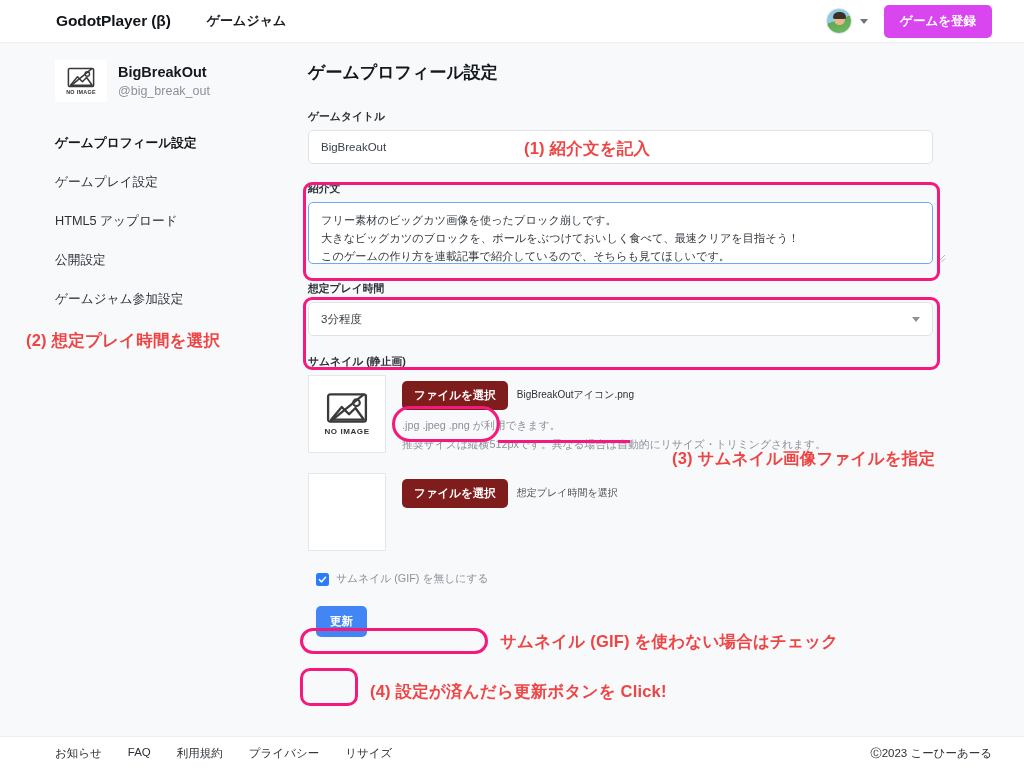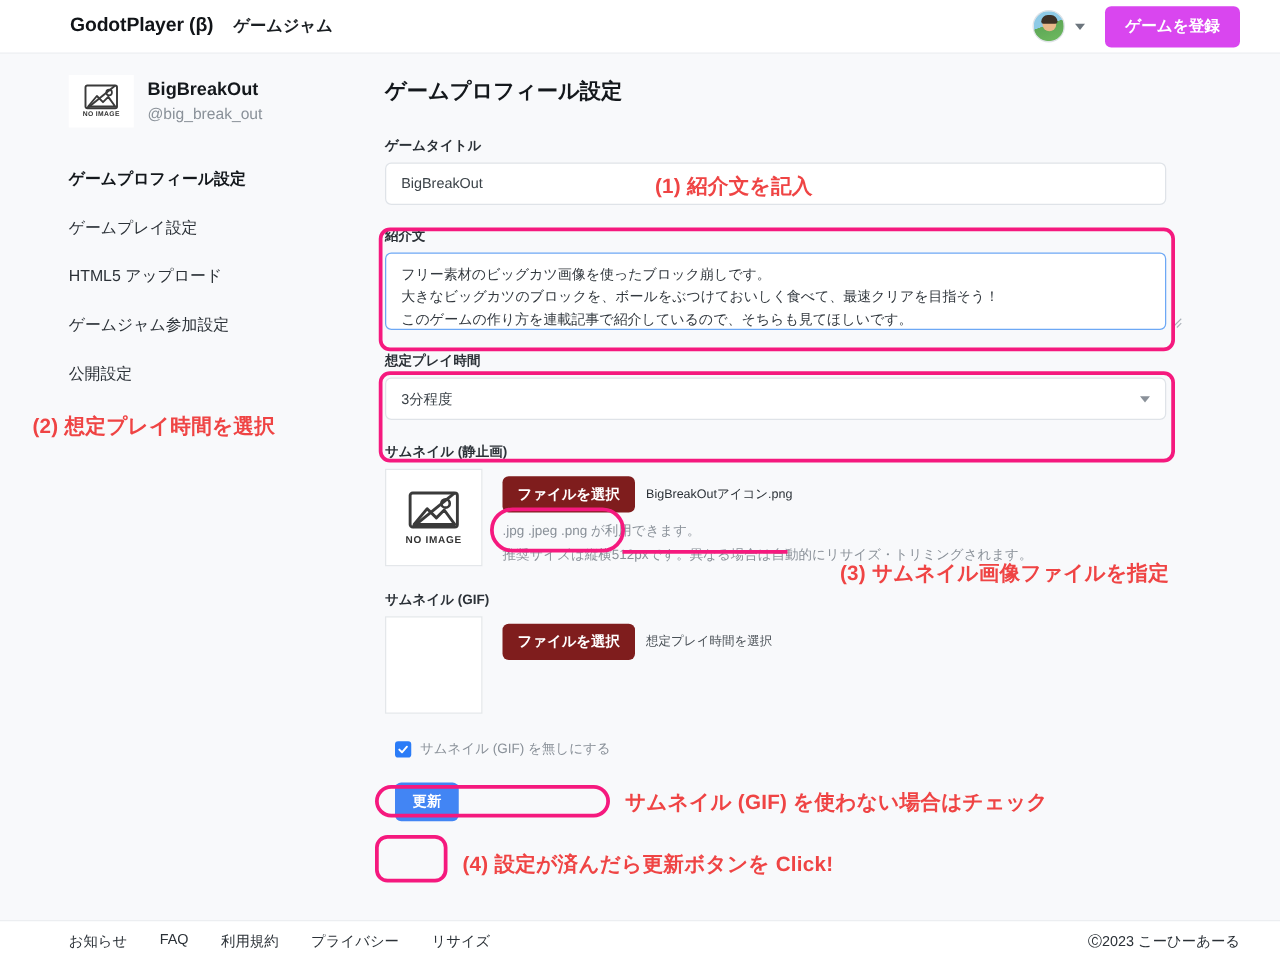--- a/index.html
+++ b/index.html
@@ -16,20 +16,21 @@
   
   .header {
     position: absolute;
     top: 0; left: 0;
     width: 1024px;
     height: 43px;
     background: #ffffff;
     display: flex;
     align-items: center;
     border-bottom: 1px solid #eceef1;
+    gap: 20px;
   }
   .brand {
     margin-left: 56px;
     font-size: 15.5px;
     font-weight: bold;
     color: #111418;
     letter-spacing: -0.1px;
   }
   .nav-link {
     margin-left: 16px;
@@ -328,22 +329,22 @@
       </div>
       <div class="game-meta">
         <div class="game-name">BigBreakOut</div>
         <div class="game-handle">@big_break_out</div>
       </div>
     </div>
     <div class="side-nav">
       <div class="side-item active">ゲームプロフィール設定</div>
       <div class="side-item">ゲームプレイ設定</div>
       <div class="side-item">HTML5 アップロード</div>
+      <div class="side-item">公開設定</div>
       <div class="side-item">ゲームジャム参加設定</div>
-      <div class="side-item">公開設定</div>
     </div>
   </div>
 
   <div class="main">
     <div class="page-title">ゲームプロフィール設定</div>
 
     <div class="field">
       <span class="field-label">ゲームタイトル</span>
       <div class="text-input" placeholder="ゲームタイトル">BigBreakOut</div>
     </div>
@@ -386,21 +387,20 @@
           </div>
           <div class="hint">
             <div>.jpg .jpeg .png が利用できます。</div>
             <div>推奨サイズは縦横512pxです。異なる場合は自動的にリサイズ・トリミングされます。</div>
           </div>
         </div>
       </div>
     </div>
 
     <div class="field" style="margin-top:20px;">
-      <span class="field-label">サムネイル (GIF)</span>
       <div class="thumb-row">
         <div class="thumb-box"></div>
         <div class="thumb-right">
           <div class="file-line">
             <button class="btn-file">ファイルを選択</button>
             <span class="file-name empty">想定プレイ時間を選択</span>
           </div>
         </div>
       </div>
     </div>

